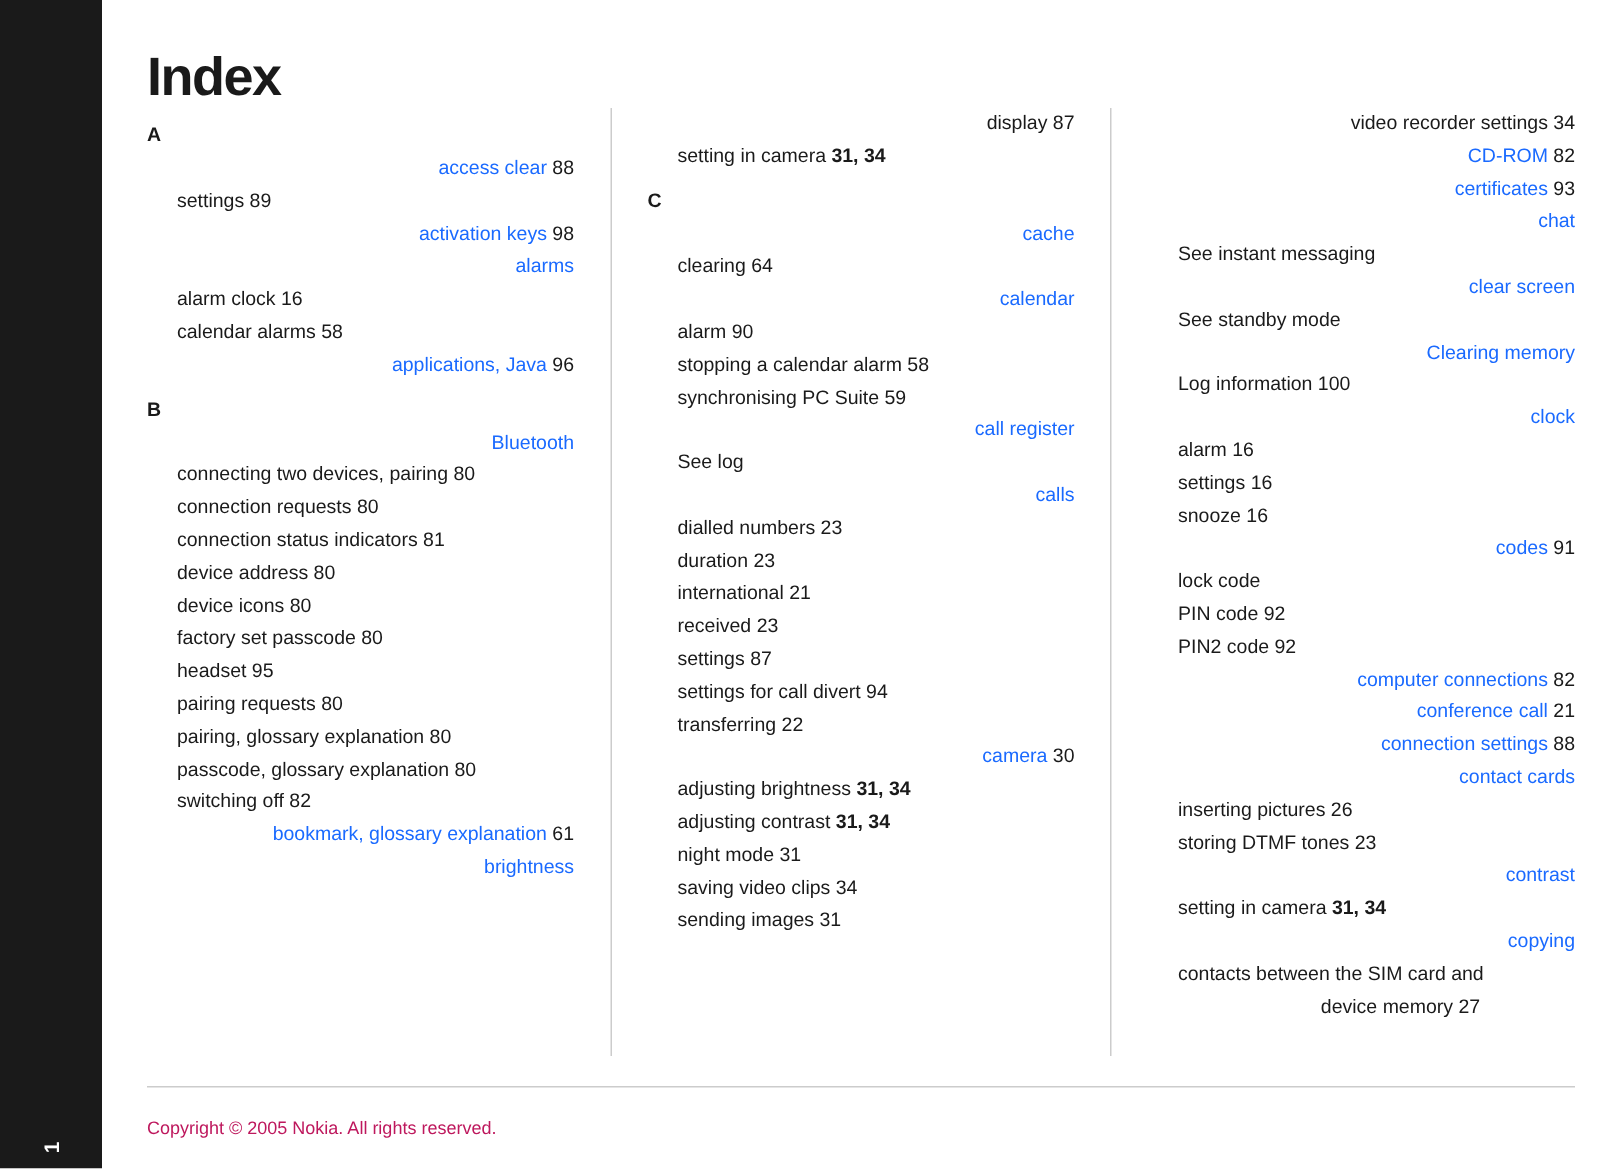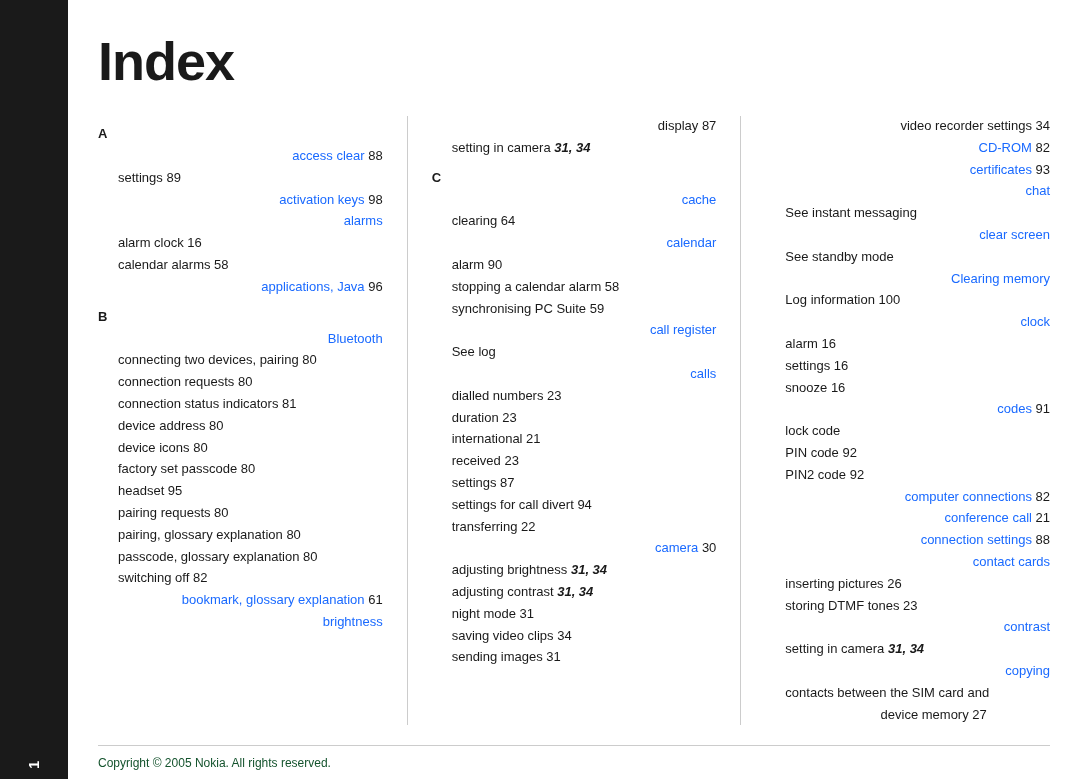--- a/index.html
+++ b/index.html
@@ -50,24 +50,23 @@
 
     
     .main-content {
       flex: 1;
       display: flex;
       flex-direction: column;
       padding: 30px 30px 20px 30px;
     }
 
     .page-title {
-      font-size: 54px;
+      font-size: 36px;
       font-weight: bold;
       color: #1a1a1a;
-      margin-bottom: 24px;
       letter-spacing: -1px;
     }
 
     .columns-wrapper {
       display: flex;
       flex-direction: row;
       gap: 0;
       flex: 1;
     }
 
@@ -104,30 +103,29 @@
       text-decoration: none;
     }
 
     .sub-entry {
       padding-left: 20px;
       line-height: 1.6;
     }
 
     .bold-num {
       font-weight: bold;
-      font-style: italic;
     }
 
     
     .footer {
       border-top: 1px solid #ccc;
-      padding-top: 10px;
+      padding-top: 20px;
       margin-top: 20px;
       font-size: 12px;
-      color: #14532d;
+      color: #be185d;
     }
   </style>
 </head>
 <body>
 
 <div class="spine">
 
   <div class="barcode-group">
     <div class="barcode-line thick"></div>
     <div class="barcode-line thin"></div>

